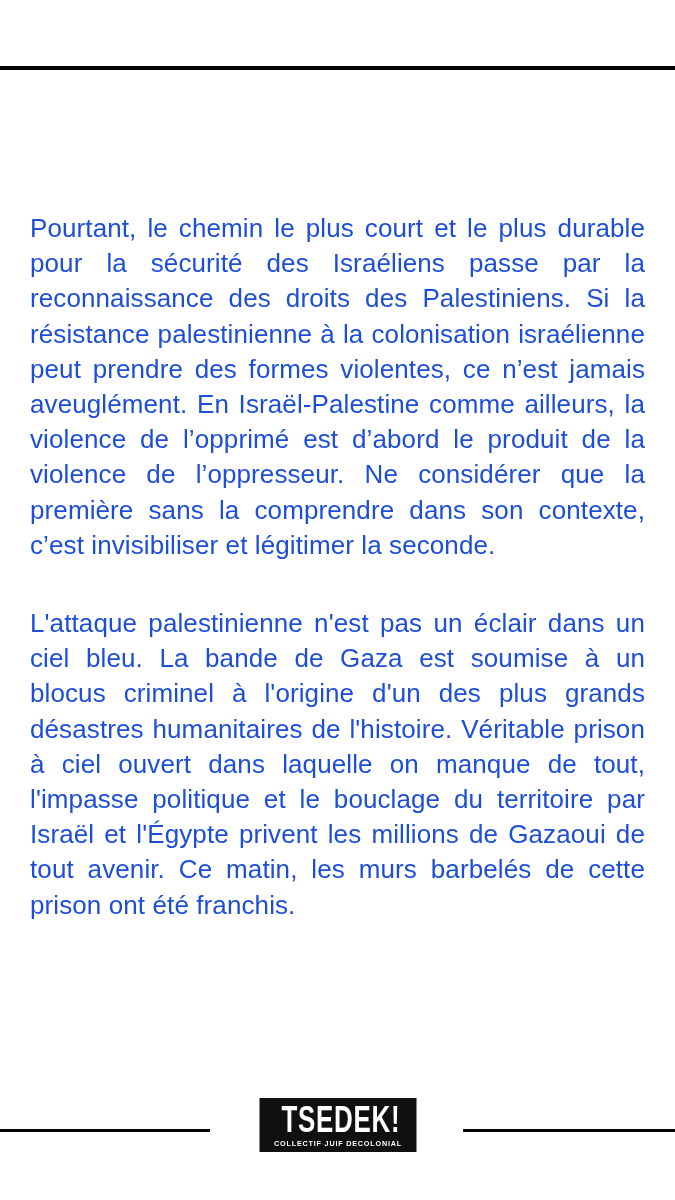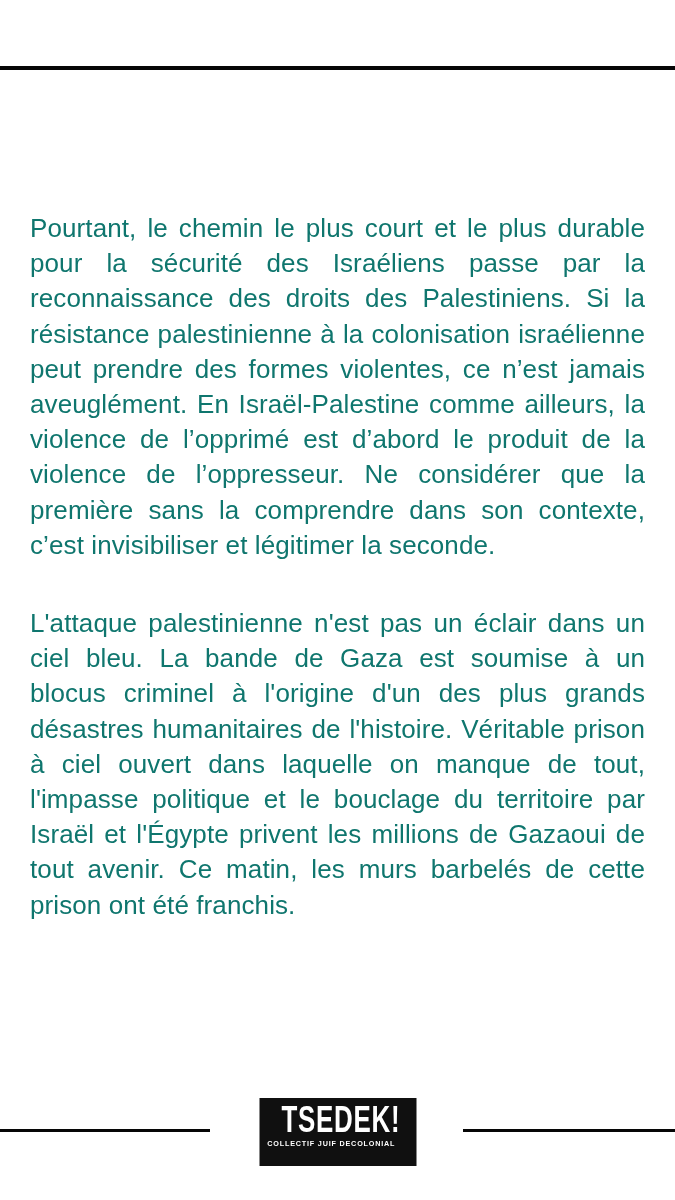--- a/index.html
+++ b/index.html
@@ -42,36 +42,36 @@
     position: absolute;
     left: 30px;
     top: 211px;
     width: 615px;
   }
   .para {
     margin: 0 0 43px 0;
     font-size: 26px;
     line-height: 35.2px;
     font-weight: 400;
-    color: #0f766e;
+    color: #1d4ed8;
     text-align: justify;
     letter-spacing: 0.1px;
   }
   .para:last-child {
     margin-bottom: 4px;
   }
   .logo-box {
     position: absolute;
     top: 1098px;
     left: 50%;
     transform: translateX(-50%);
     width: 157px;
-    height: 68px;
+    height: 54px;
     background: #101010;
-    text-align: left;
+    text-align: center;
     overflow: hidden;
   }
   .logo-title {
     margin-top: 4px;
     color: #ffffff;
     font-weight: 700;
     font-size: 36px;
     line-height: 36px;
     letter-spacing: 1px;
     transform: scaleX(0.72);

